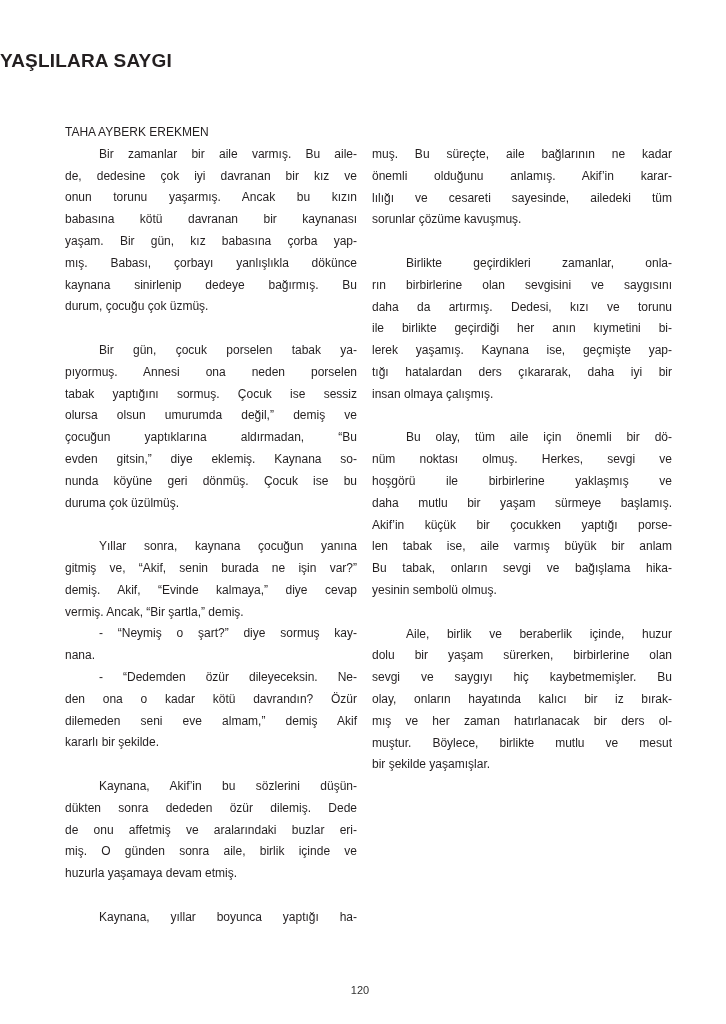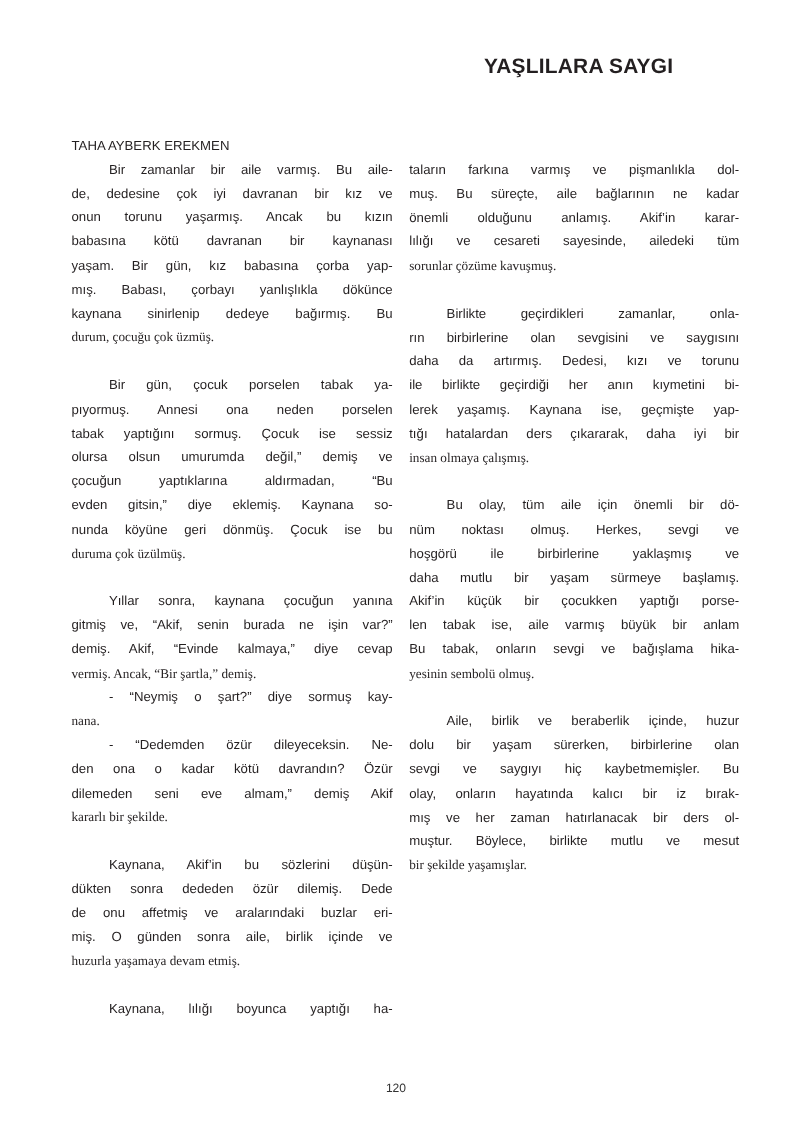--- a/index.html
+++ b/index.html
@@ -2,34 +2,34 @@
 <html><head>
 <meta charset="utf-8">
 <style>
   html, body { margin: 0; padding: 0; }
   body {
     width: 726px; height: 1024px; background: #ffffff; position: relative;
     overflow: hidden; color: #231f20;
     font-family: "Liberation Sans", "DejaVu Sans", sans-serif;
   }
   .title {
-    position: absolute; top: 50px; left: 0; width: 612px; text-align: right;
+    position: absolute; top: 50px; left: 0; width: 612px; text-align: left;
     font-weight: bold; font-size: 19px; letter-spacing: 0.2px; color: #231f20;
   }
   .col {
     position: absolute; top: 122px;
     font-size: 12px; line-height: 21.8px;
     text-align: justify; hyphens: manual;
   }
   .col-left { left: 65px; width: 292px; }
   .col-right { left: 372px; width: 300px; top: 144px; }
   .author { display: block; text-align: left; }
   .para { margin: 0 0 21.8px 0; text-indent: 0; }
   .para .line { display: block; text-align: justify; text-align-last: justify; white-space: nowrap; overflow: visible; }
-  .para .line.last { text-align-last: left; font-family: Liberation Serif, serif; }
+  .para .line.last { text-align-last: left; }
   .para .line.indent { padding-left: 34px; }
   .para.tight { margin-bottom: 0; }
   .page-number {
     position: absolute; top: 984px; left: 0; width: 720px; text-align: center;
     font-size: 11px; color: #333;
   }
 </style>
 </head>
 <body>
 
@@ -75,29 +75,28 @@
         <span class="line last">kararlı bir şekilde.</span>
       </div>
       <div class="para">
         <span class="line indent">Kaynana, Akif’in bu sözlerini düşün-</span>
         <span class="line">dükten sonra dededen özür dilemiş. Dede</span>
         <span class="line">de onu affetmiş ve aralarındaki buzlar eri-</span>
         <span class="line">miş. O günden sonra aile, birlik içinde ve</span>
         <span class="line last">huzurla yaşamaya devam etmiş.</span>
       </div>
       <div class="para">
-        <span class="line indent">Kaynana, lılığı boyunca yaptığı ha-</span>
+        <span class="line indent">Kaynana, yıllar boyunca yaptığı ha-</span>
       </div>
     </div>
 </div>
 
 <div class="col col-right">
   <div id="right-paras">
       <div class="para">
-        <span class="line">taların farkına varmış ve pişmanlıkla dol-</span>
         <span class="line">muş. Bu süreçte, aile bağlarının ne kadar</span>
         <span class="line">önemli olduğunu anlamış. Akif’in karar-</span>
         <span class="line">lılığı ve cesareti sayesinde, ailedeki tüm</span>
         <span class="line last">sorunlar çözüme kavuşmuş.</span>
       </div>
       <div class="para">
         <span class="line indent">Birlikte geçirdikleri zamanlar, onla-</span>
         <span class="line">rın birbirlerine olan sevgisini ve saygısını</span>
         <span class="line">daha da artırmış. Dedesi, kızı ve torunu</span>
         <span class="line">ile birlikte geçirdiği her anın kıymetini bi-</span>

